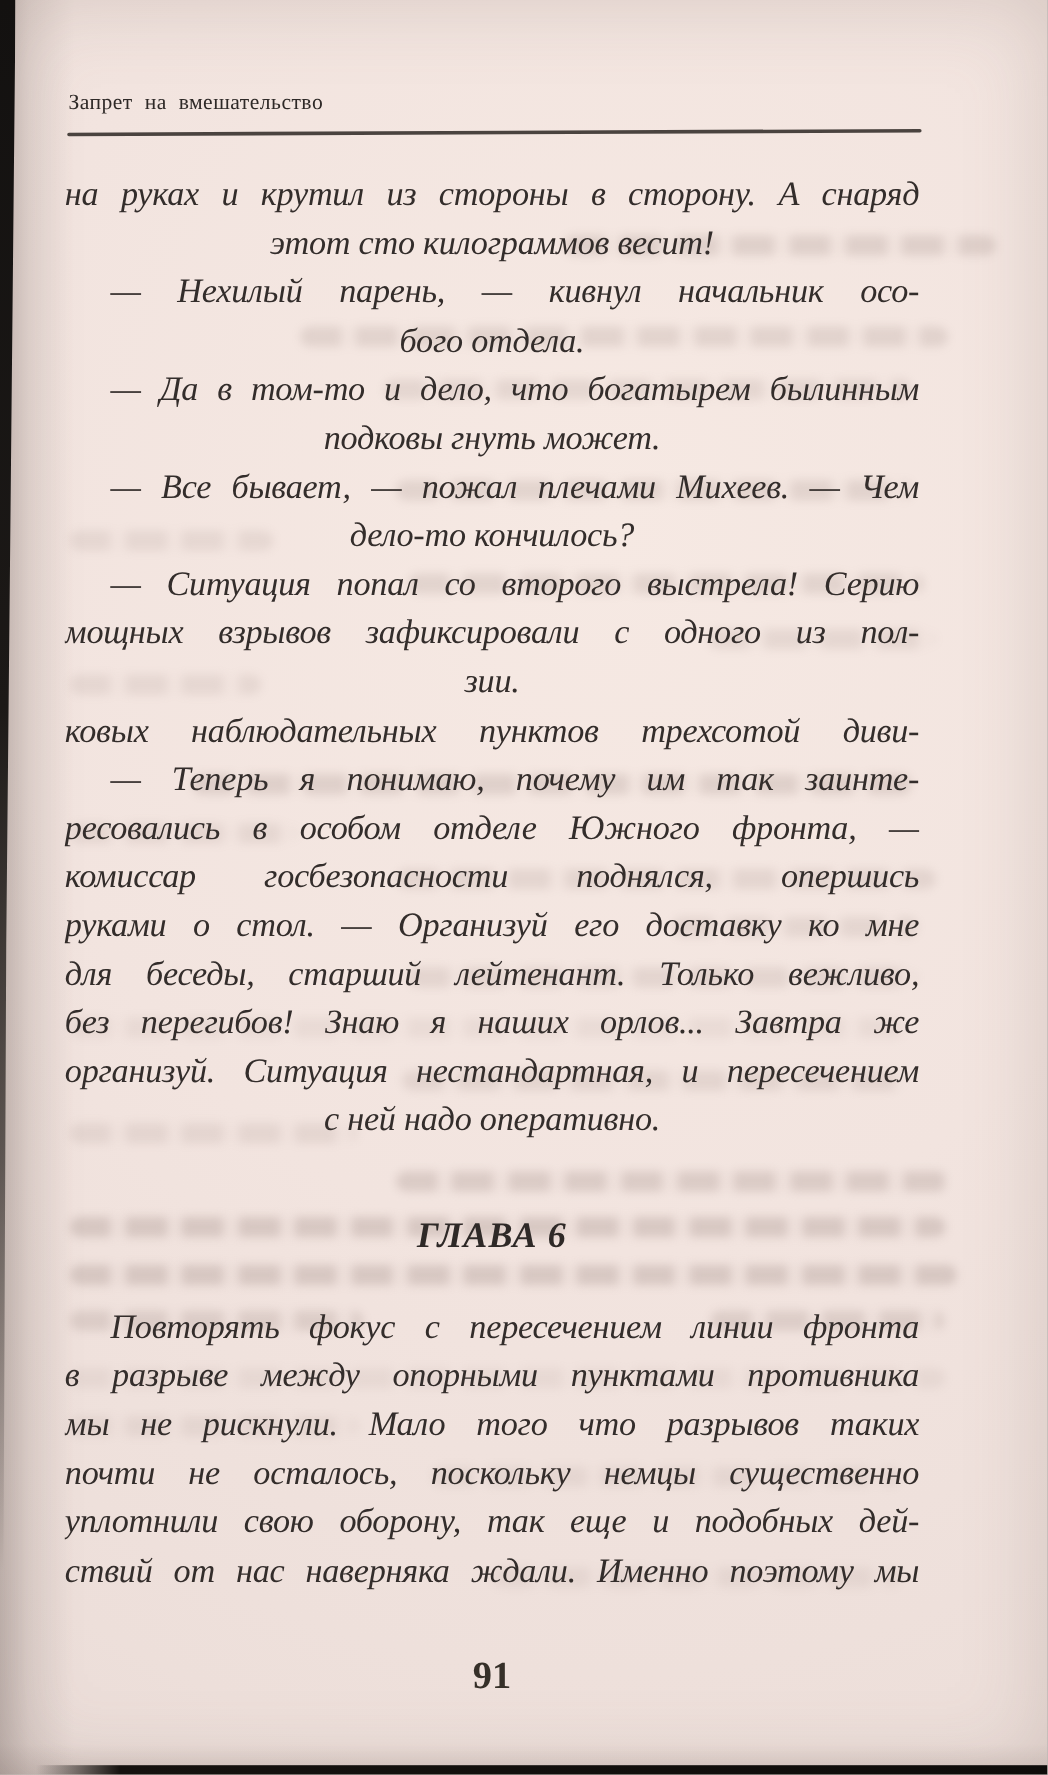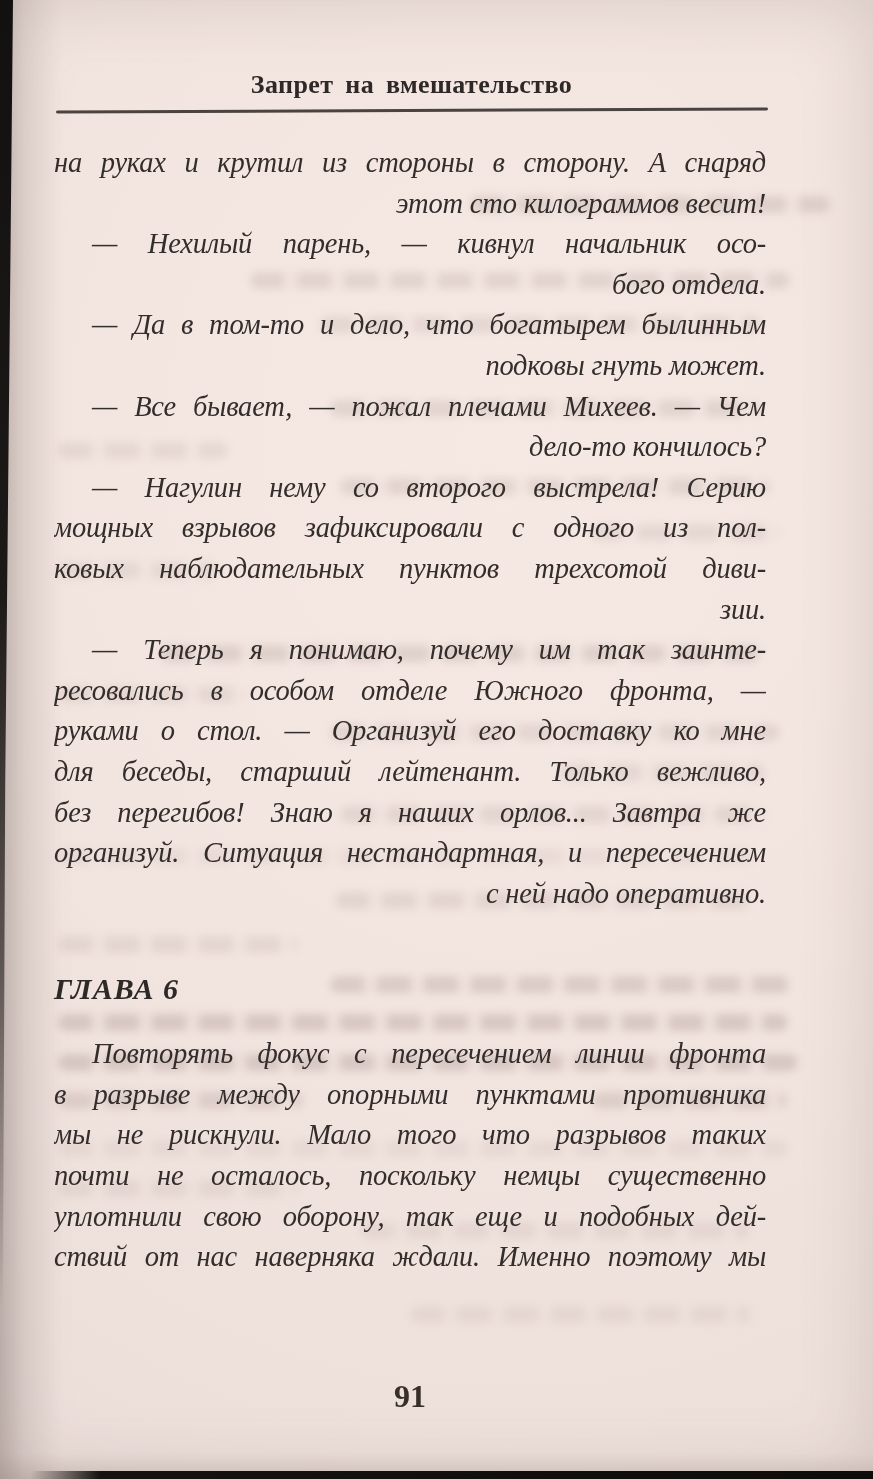--- a/index.html
+++ b/index.html
@@ -22,40 +22,40 @@
     position:absolute;left:0;top:0;width:13px;height:1310px;z-index:5;
     background:linear-gradient(to bottom,#131110 0%,#1c1917 45%,rgba(42,37,34,0.65) 74%,rgba(60,54,50,0) 100%);
     clip-path:polygon(0 0,100% 0,40% 60%,22% 100%,0 100%);
   }
   .scan-edge-bottom{
     position:absolute;left:30px;right:0;bottom:0;height:8px;z-index:5;
     background:linear-gradient(90deg, rgba(19,16,15,0) 0px, #15120f 70px, #0e0c0a 100%);
   }
   .running-header{
     position:absolute;top:70px;left:57px;width:709px;z-index:3;
-    text-align:center;font-weight:bold;font-size:26px;line-height:30px;
+    text-align:left;font-weight:normal;font-size:18px;line-height:30px;
     color:#2e2927;letter-spacing:0.4px;word-spacing:5px;
   }
   .header-rule{
     position:absolute;top:109px;left:56px;width:712px;height:3px;z-index:3;
     background:#4a433f;border-radius:2px;transform:rotate(-0.25deg);
   }
   .body-text{
     position:absolute;left:54px;top:143px;width:712px;z-index:3;
     color:#332d2b;font-size:28.5px;letter-spacing:-0.2px;font-style:italic;
   }
   .line{
     height:40.6px;line-height:40.6px;overflow:hidden;box-sizing:border-box;
-    text-align:right;white-space:nowrap;
+    text-align:center;white-space:nowrap;
   }
   .line.j{text-align:justify;text-align-last:justify;white-space:normal;}
   .line.ind{padding-left:38px;}
   .chapter-heading{
-    height:42px;line-height:42px;margin-top:54px;margin-bottom:24px;
-    font-weight:bold;font-size:30px;letter-spacing:1px;color:#2e2927;
+    height:42px;line-height:42px;margin-top:54px;margin-bottom:36px;
+    text-align:center;font-weight:bold;font-size:30px;letter-spacing:1px;color:#2e2927;
   }
   .page-number{
     position:absolute;top:1378px;left:54px;width:712px;z-index:3;
     text-align:center;font-weight:bold;font-size:32px;color:#363029;
   }
   .ghost{
     position:absolute;height:17px;z-index:1;border-radius:9px;
     filter:blur(4px);pointer-events:none;
     background:repeating-linear-gradient(90deg,
       rgba(156,136,130,0.60) 0px, rgba(156,136,130,0.60) 34px,
@@ -76,26 +76,27 @@
 
   <div class="body-text">
       <div class="line j">на руках и крутил из стороны в сторону. А снаряд</div>
       <div class="line">этот сто килограммов весит!</div>
       <div class="line j ind">— Нехилый парень, — кивнул начальник осо-</div>
       <div class="line">бого отдела.</div>
       <div class="line j ind">— Да в том-то и дело, что богатырем былинным</div>
       <div class="line">подковы гнуть может.</div>
       <div class="line j ind">— Все бывает, — пожал плечами Михеев. — Чем</div>
       <div class="line">дело-то кончилось?</div>
-      <div class="line j ind">— Нагулин нему со второго выстрела! Серию</div>
+      <div class="line j ind">— Ситуация попал со второго выстрела! Серию</div>
       <div class="line j">мощных взрывов зафиксировали с одного из пол-</div>
+      <div class="line">зии.</div>
       <div class="line j">ковых наблюдательных пунктов трехсотой диви-</div>
-      <div class="line">зии.</div>
       <div class="line j ind">— Теперь я понимаю, почему им так заинте-</div>
       <div class="line j">ресовались в особом отделе Южного фронта, —</div>
+      <div class="line j">комиссар госбезопасности поднялся, опершись</div>
       <div class="line j">руками о стол. — Организуй его доставку ко мне</div>
       <div class="line j">для беседы, старший лейтенант. Только вежливо,</div>
       <div class="line j">без перегибов! Знаю я наших орлов... Завтра же</div>
       <div class="line j">организуй. Ситуация нестандартная, и пересечением</div>
       <div class="line">с ней надо оперативно.</div>
       <div class="chapter-heading">ГЛАВА 6</div>
       <div class="line j ind">Повторять фокус с пересечением линии фронта</div>
       <div class="line j">в разрыве между опорными пунктами противника</div>
       <div class="line j">мы не рискнули. Мало того что разрывов таких</div>
       <div class="line j">почти не осталось, поскольку немцы существенно</div>

